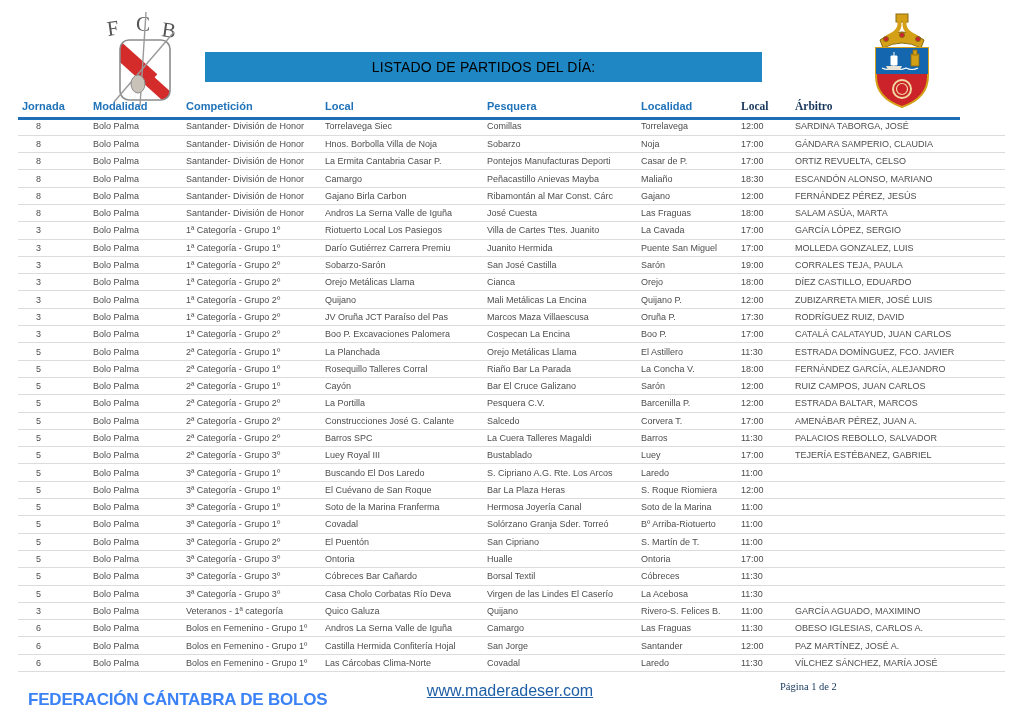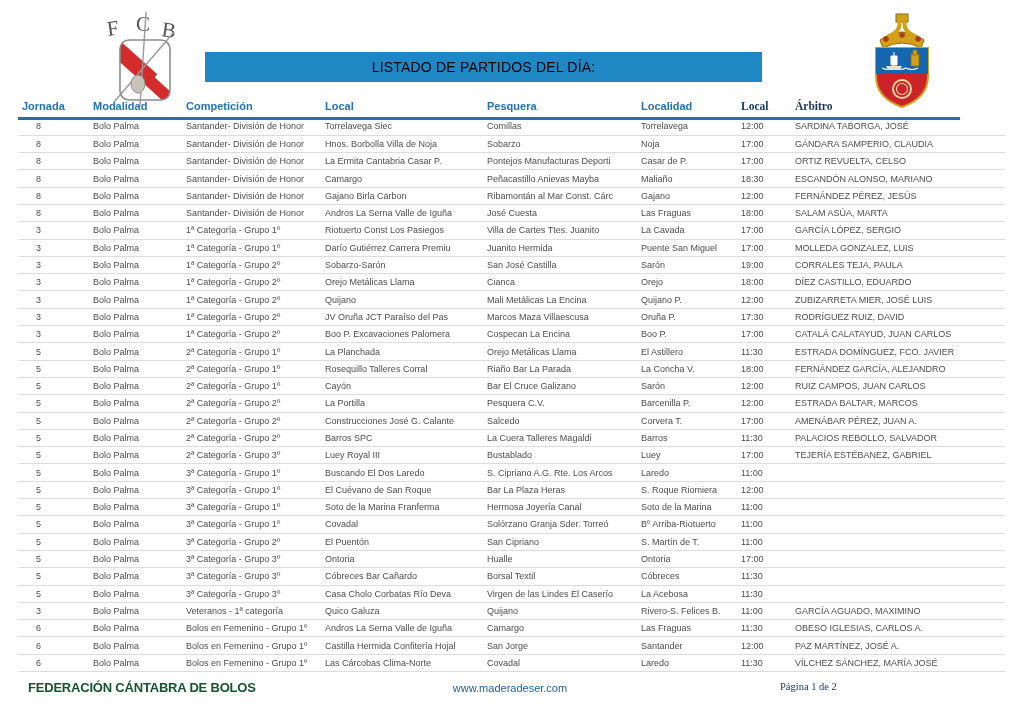--- a/index.html
+++ b/index.html
@@ -38,24 +38,24 @@
   .blue-rule { position:absolute; left:18px; top:117px; width:942px; height:3px; background:#1E6FB8; }
   .matches tbody td {
     height:17.3px; font-size:9px; color:#4d4d4d; padding:0 2px 0 5px;
     border-bottom:1px solid #dcdcdc; white-space:nowrap; overflow:hidden; vertical-align:middle;
   }
   .matches tbody tr:first-child td { border-top:none; }
   .matches tbody td.col-jornada { padding-left:18px; }
   
   .footer { position:absolute; left:0; top:678px; width:1024px; height:22px; }
   .footer .fed {
-    position:absolute; left:28px; top:2px; font-size:13px; letter-spacing:-0.2px;
-    color:#14532d; font-weight:bold; white-space:nowrap;
+    position:absolute; left:28px; top:12px; font-size:17px; letter-spacing:-0.2px;
+    color:#3b82f6; font-weight:bold; white-space:nowrap;
   }
-  .footer .web { position:absolute; left:370px; width:280px; text-align:center; top:4px; font-size:11px; color:#1F5FA6; }
+  .footer .web { position:absolute; left:370px; width:280px; text-align:center; top:4px; font-size:16px; color:#1F5FA6;text-decoration:underline; }
   .footer .pag { position:absolute; left:780px; width:200px; text-align:left; top:3px; font-size:10.5px; color:#17365D; font-family:"Liberation Serif", serif; }
 </style>
 </head>
 <body>
 
 <div class="page">
 
   <div class="logo-fcb">
     <svg width="95" height="98" viewBox="0 0 95 98">
       <text x="10" y="26" font-family="Liberation Serif, serif" font-size="21" fill="#555" transform="rotate(-8 10 26)">F</text>
@@ -186,21 +186,21 @@
           <td class="col-local">Andros La Serna Valle de Iguña</td>
           <td class="col-visitante">José Cuesta</td>
           <td class="col-localidad">Las Fraguas</td>
           <td class="col-hora">18:00</td>
           <td class="col-arbitro">SALAM ASÚA, MARTA</td>
         </tr>
         <tr>
           <td class="col-jornada">3</td>
           <td class="col-modalidad">Bolo Palma</td>
           <td class="col-competicion">1ª Categoría - Grupo 1º</td>
-          <td class="col-local">Riotuerto Const Los Pasiegos</td>
+          <td class="col-local">Riotuerto Local Los Pasiegos</td>
           <td class="col-visitante">Villa de Cartes Ttes. Juanito</td>
           <td class="col-localidad">La Cavada</td>
           <td class="col-hora">17:00</td>
           <td class="col-arbitro">GARCÍA LÓPEZ, SERGIO</td>
         </tr>
         <tr>
           <td class="col-jornada">3</td>
           <td class="col-modalidad">Bolo Palma</td>
           <td class="col-competicion">1ª Categoría - Grupo 1º</td>
           <td class="col-local">Darío Gutiérrez Carrera Premiu</td>

